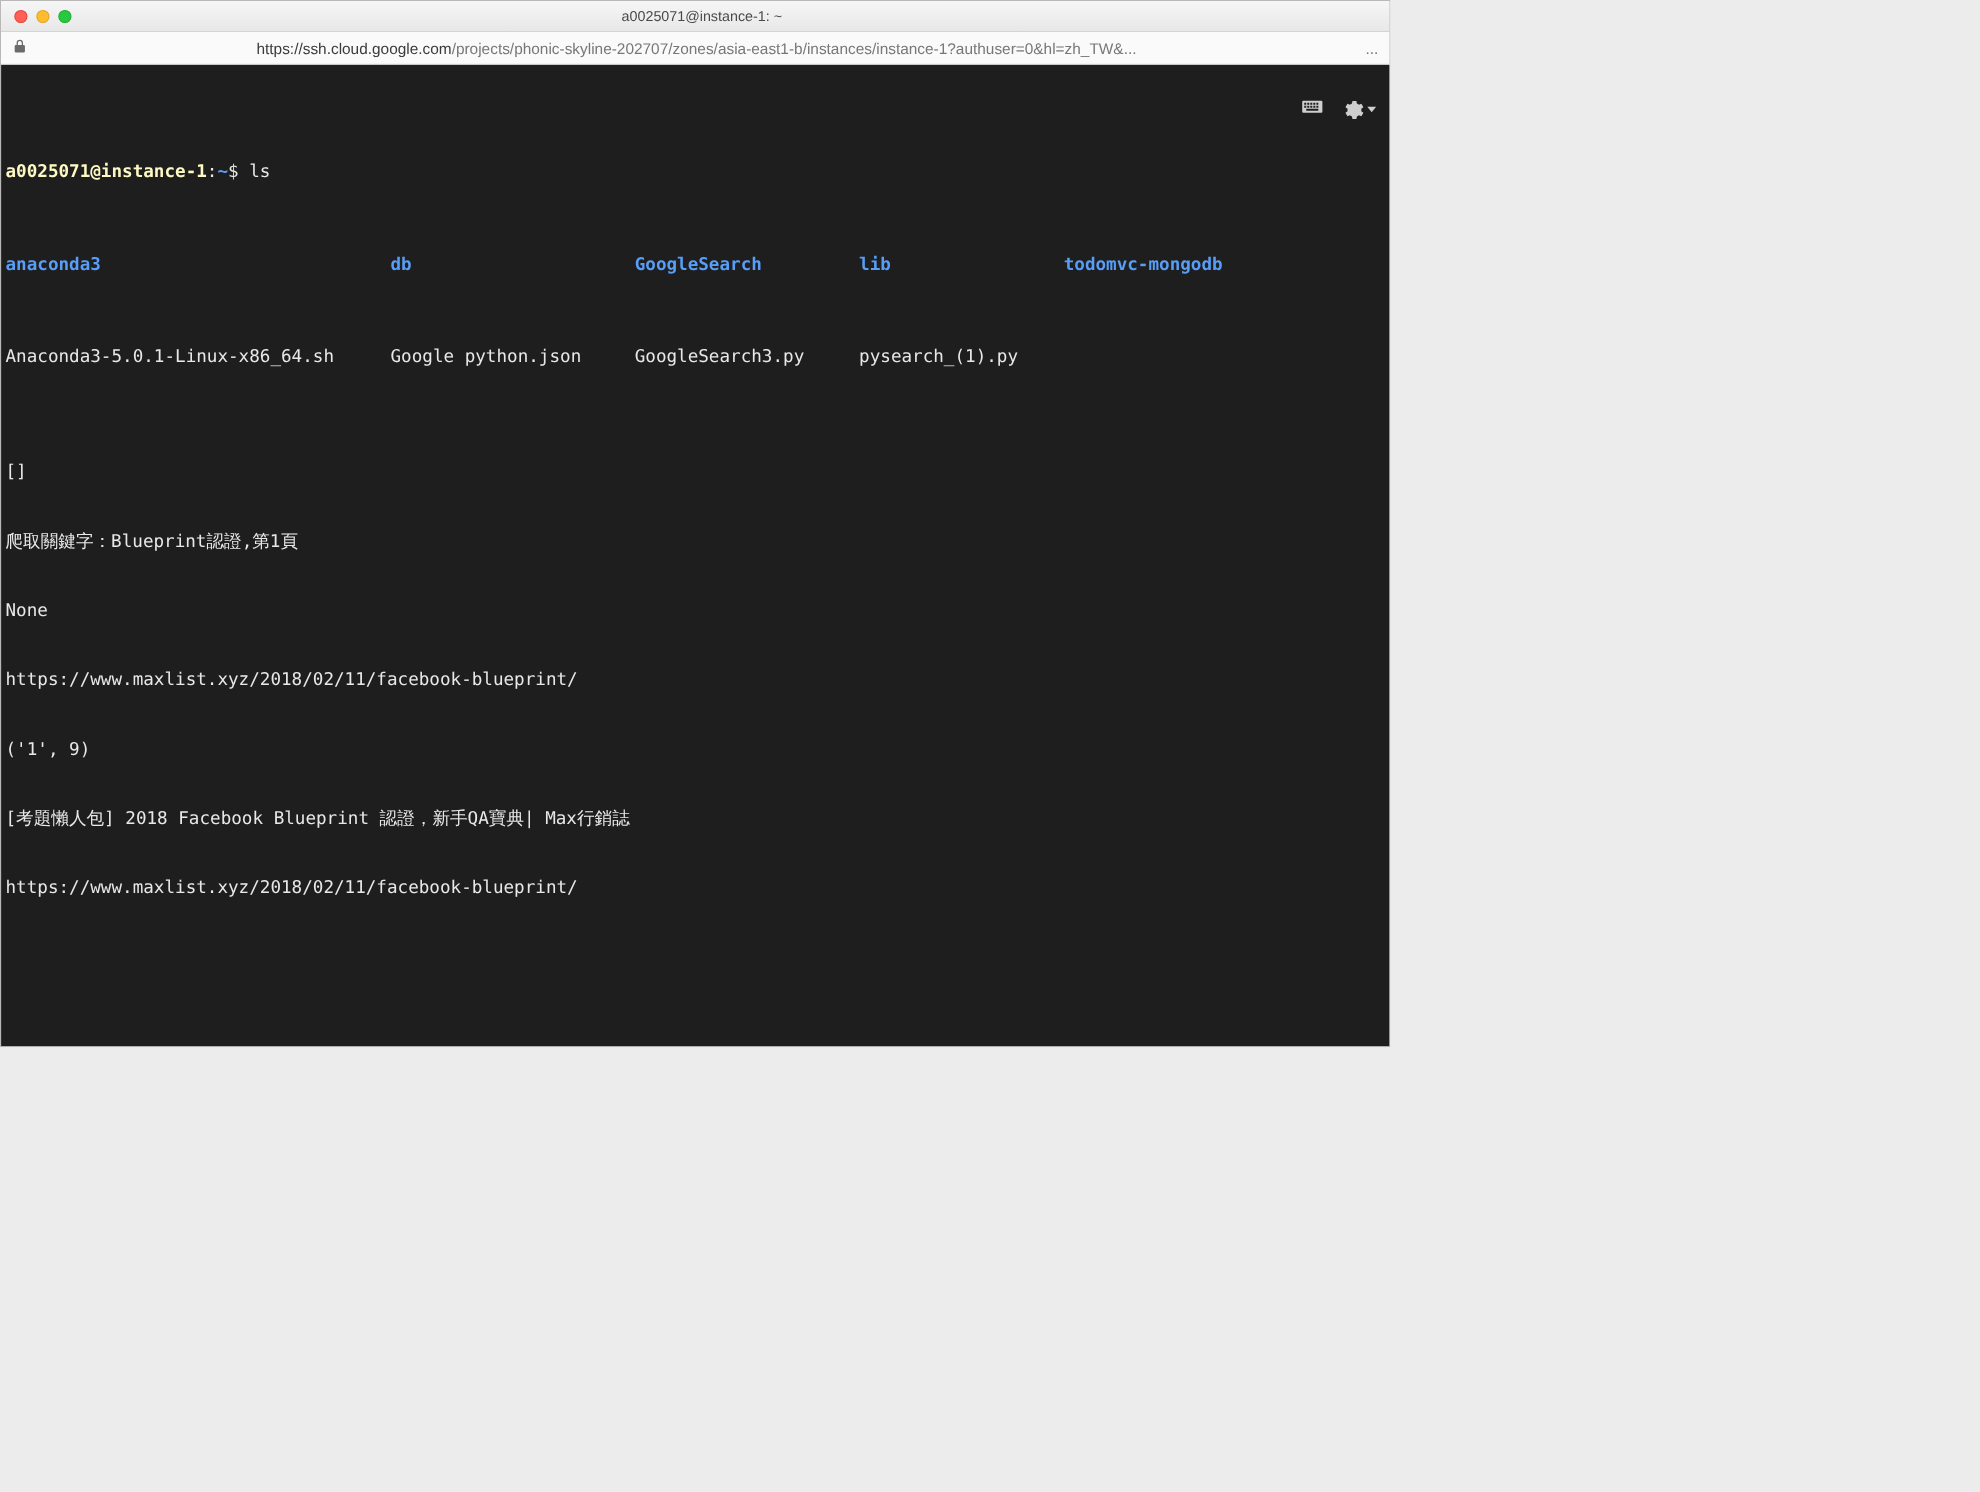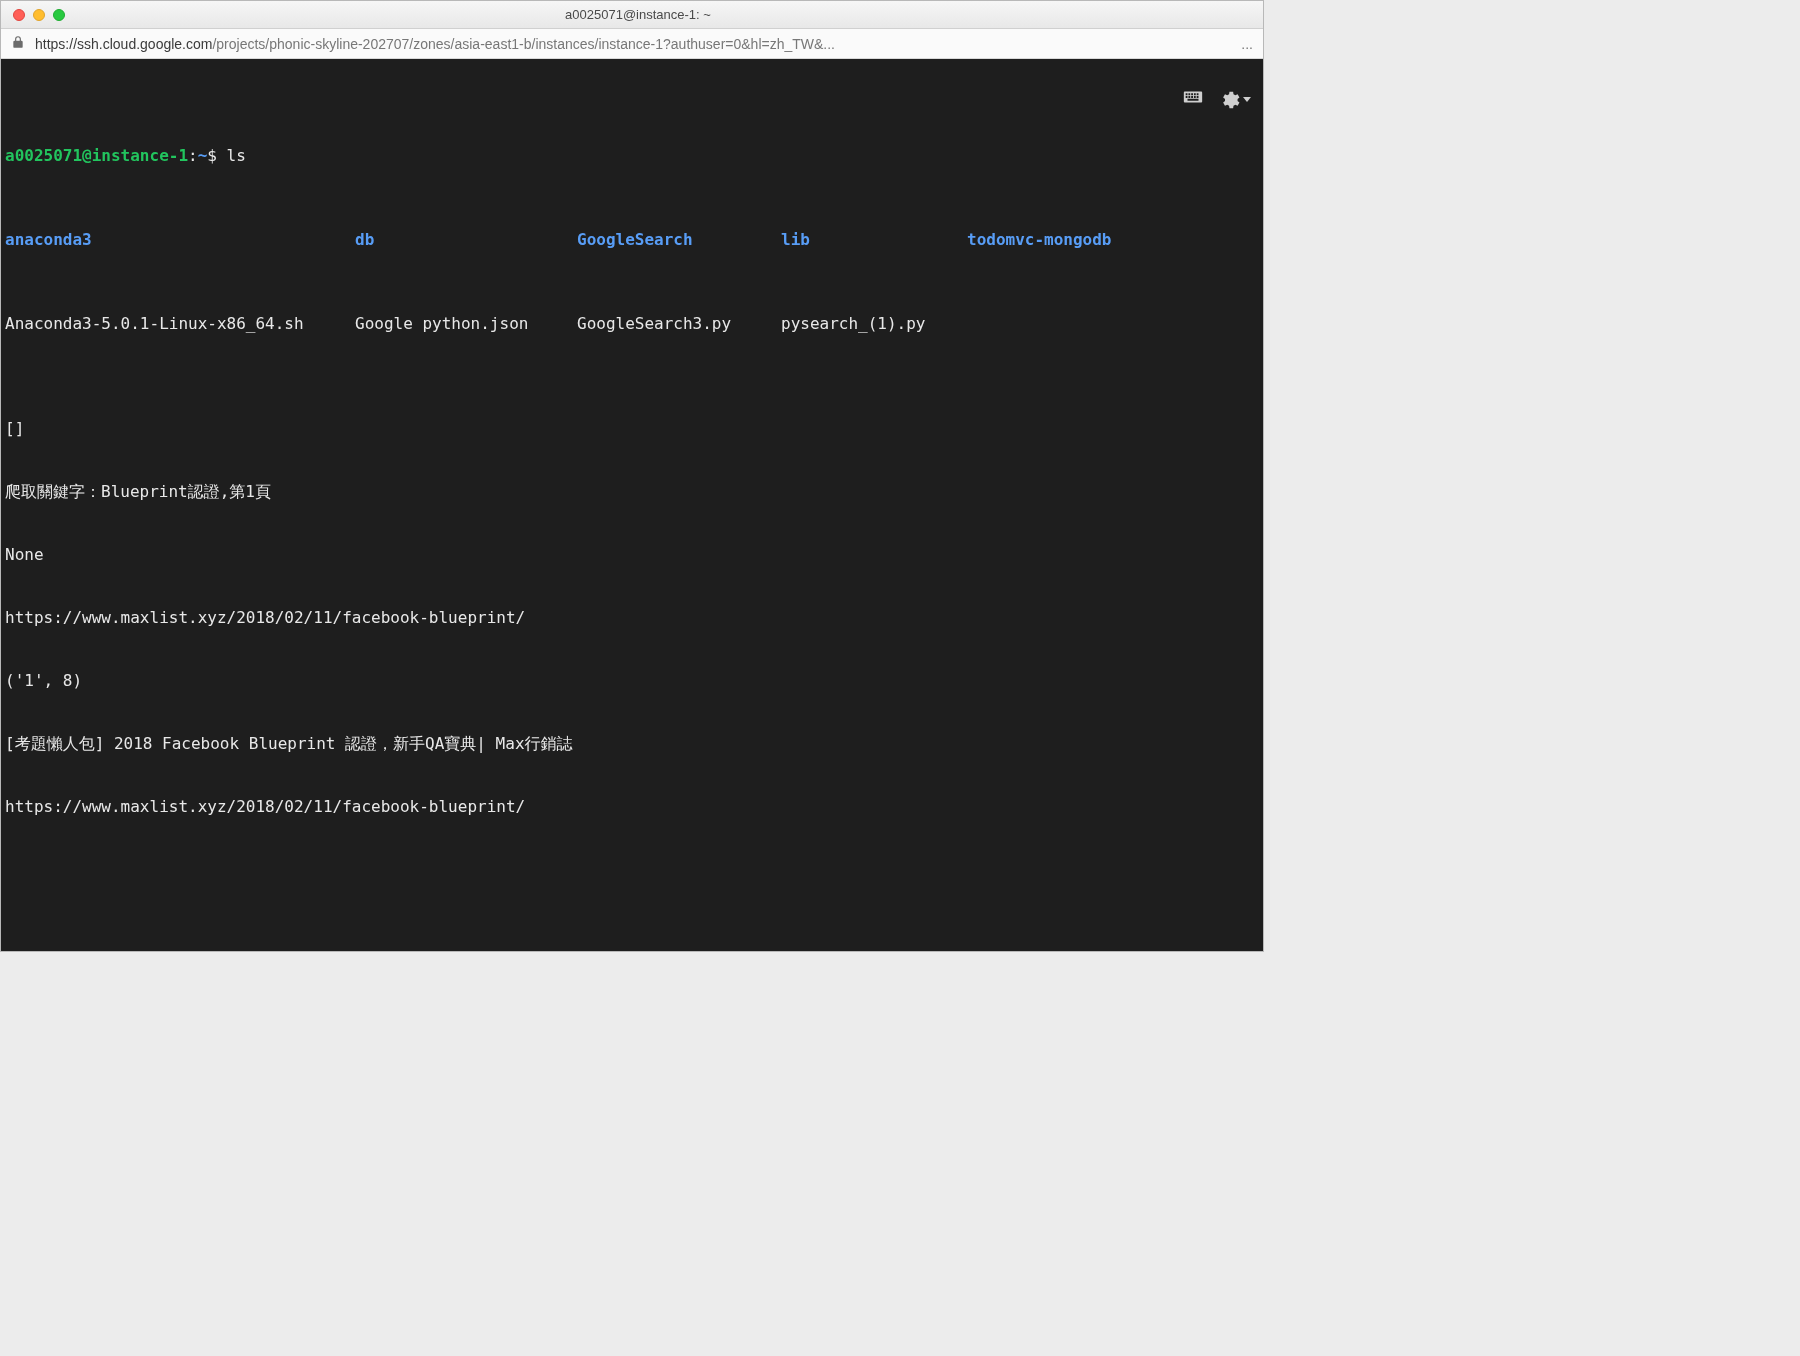--- a/index.html
+++ b/index.html
@@ -59,36 +59,37 @@
   }
   .urlbar .lock {
     color: #6b6b6b;
     font-size: 14px;
   }
   .urlbar .url {
     flex: 1;
     white-space: nowrap;
     overflow: hidden;
     text-overflow: ellipsis;
+    text-align: center;
   }
   .urlbar .url .dark { color: #3b3b3b; }
   .terminal {
     flex: 1;
     background: #1e1e1e;
     color: #e8e8e8;
     font-family: "Menlo", "Consolas", monospace;
     font-size: 16px;
     line-height: 21px;
     padding: 2px 4px;
     white-space: pre;
     overflow: hidden;
     position: relative;
   }
   .terminal .ln { display: block; min-height: 21px; }
-  .green { color: #22c55e; }
+  .green { color: #fef9c3; }
   .blue { color: #589df6; }
   .bold { font-weight: 600; }
   .dollar { color: #e8e8e8; }
   .ls-grid {
     display: block;
   }
   .ls-grid .col {
     display: inline-block;
   }
   .c1 { width: 350px; }
@@ -157,21 +158,21 @@
 
     <span class="ln ls-grid"><span class="col c1 blue bold">anaconda3</span><span class="col c2 blue bold">db</span><span class="col c3 blue bold">GoogleSearch</span><span class="col c4 blue bold">lib</span><span class="col c5 blue bold">todomvc-mongodb</span></span>
 
     <span class="ln ls-grid"><span class="col c1">Anaconda3-5.0.1-Linux-x86_64.sh</span><span class="col c2">Google python.json</span><span class="col c3">GoogleSearch3.py</span><span class="col c4">pysearch_(1).py</span></span>
 
 
     <span class="ln">[]</span>
     <span class="ln">爬取關鍵字：Blueprint認證,第1頁</span>
     <span class="ln">None</span>
     <span class="ln">https://www.maxlist.xyz/2018/02/11/facebook-blueprint/</span>
-    <span class="ln">('1', 8)</span>
+    <span class="ln">('1', 9)</span>
     <span class="ln">[考題懶人包] 2018 Facebook Blueprint 認證，新手QA寶典| Max行銷誌</span>
     <span class="ln">https://www.maxlist.xyz/2018/02/11/facebook-blueprint/</span>
     
     
     
     
     
     
     
     

